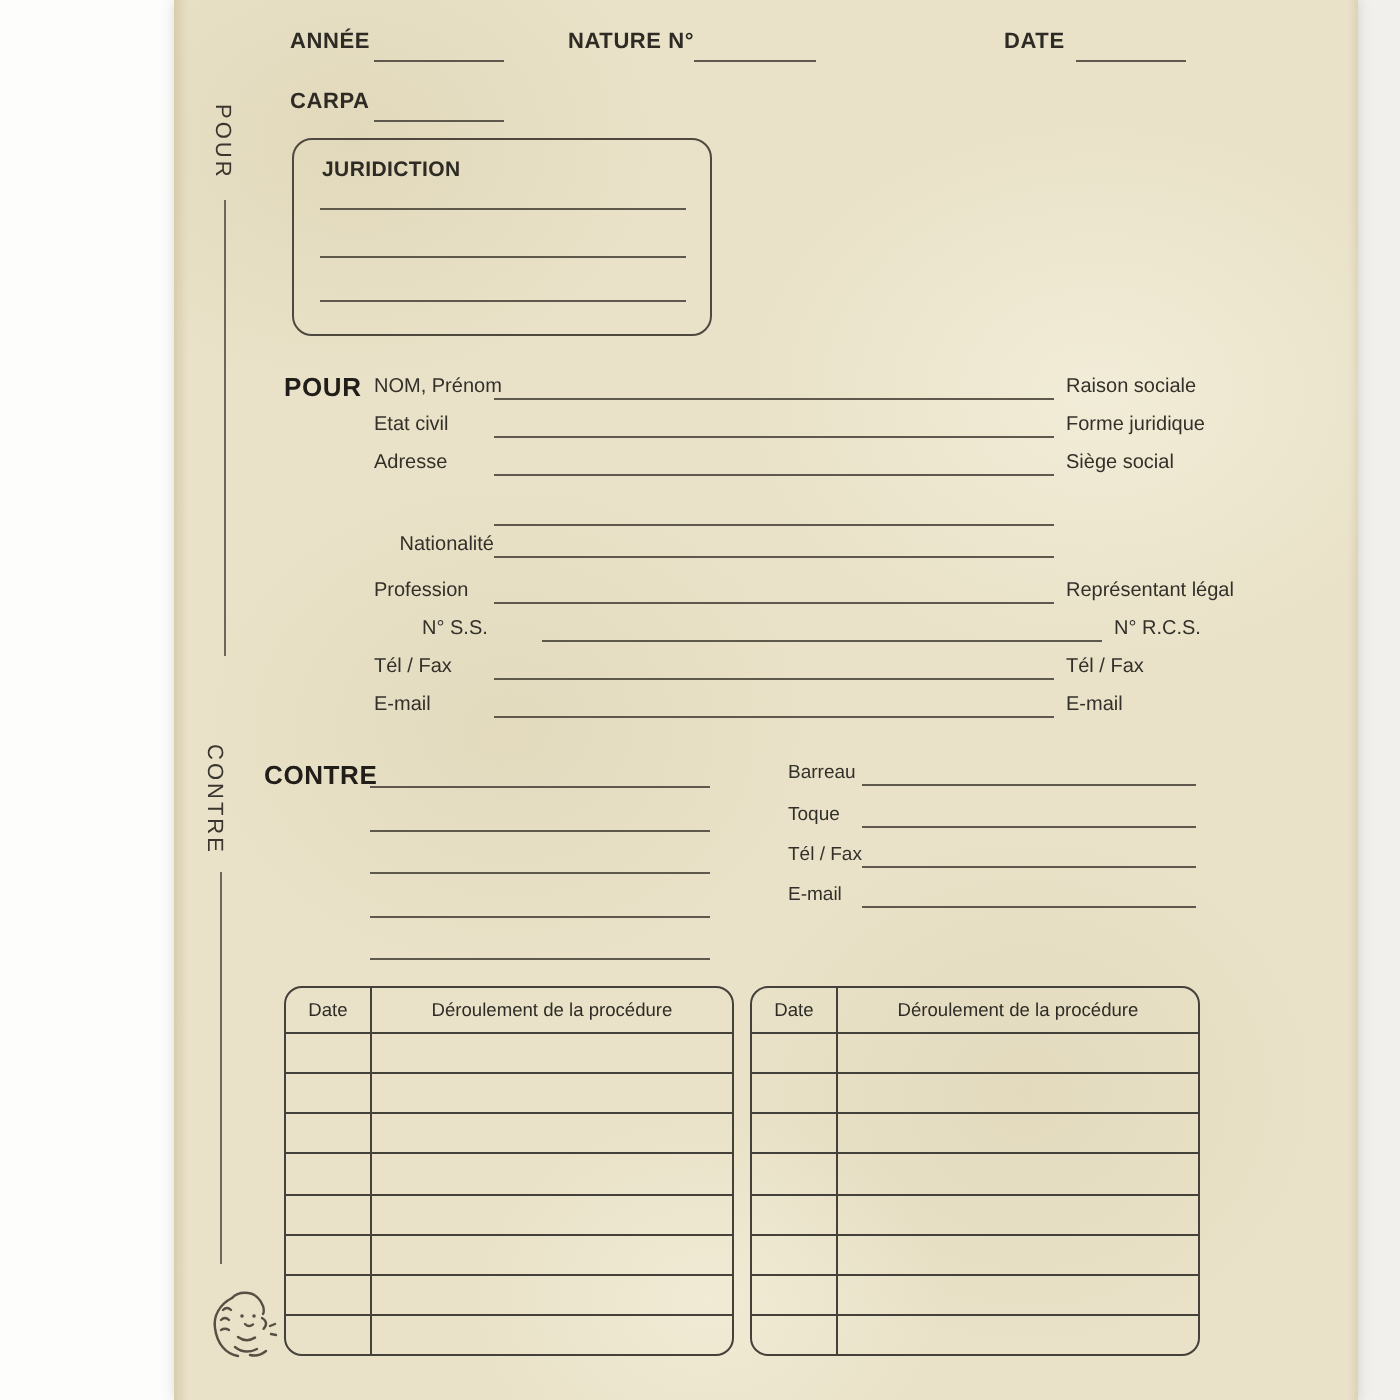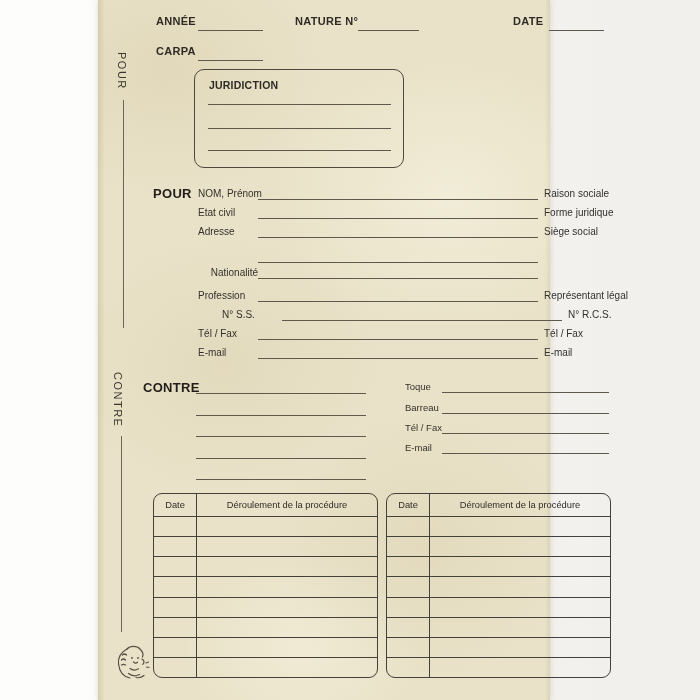--- a/index.html
+++ b/index.html
@@ -3,34 +3,34 @@
 <meta charset="utf-8">
 <style>
   :root{
     --paper:#e9e2c8; --ink-line:#5f594d; --ink-text:#2e2b25;
     --table-border:#44403a; --margin-left:#fdfdfc; --margin-right:#f1f0ed;
   }
   html,body{margin:0;padding:0;}
   body{font-family:"Liberation Sans","DejaVu Sans",sans-serif;background:#fff;}
   .canvas{position:relative;width:700px;height:700px;overflow:hidden;
     background:linear-gradient(90deg,var(--margin-left) 0 85px,var(--margin-right) 613px);}
-  .paper{position:absolute;left:98px;top:0;width:452px;height:700px;
+  .paper{position:absolute;left:87px;top:0;width:592px;height:700px;
     background:
       radial-gradient(240px 190px at 15% 10%, rgba(208,193,155,.28), transparent 65%),
       radial-gradient(300px 230px at 78% 28%, rgba(255,252,240,.40), transparent 60%),
       radial-gradient(260px 210px at 28% 52%, rgba(203,188,148,.20), transparent 60%),
       radial-gradient(250px 220px at 72% 78%, rgba(210,196,160,.26), transparent 60%),
       radial-gradient(200px 160px at 45% 93%, rgba(255,251,238,.35), transparent 60%),
       linear-gradient(90deg, #d8cdae 0, var(--paper) 7px, var(--paper) calc(100% - 5px), #ddd3b6 100%);
     box-shadow:0 0 6px rgba(120,110,80,.25);}
   .toplabel{position:absolute;font-size:11px;font-weight:700;color:var(--ink-text);letter-spacing:.3px;white-space:nowrap;}
   .topline{position:absolute;height:0;border-bottom:1px solid var(--ink-line);}
   .vlabel{position:absolute;writing-mode:vertical-rl;text-orientation:mixed;font-size:11px;color:#3a362e;letter-spacing:1.5px;white-space:nowrap;}
   .vline{position:absolute;width:0;border-left:1px solid #6d6758;}
-  .box{position:absolute;border:1.5px solid #4e483f;border-radius:10px;margin-left:37px;}
+  .box{position:absolute;border:1.5px solid #4e483f;border-radius:10px;}
   .boxlabel{position:absolute;left:14px;top:9px;font-size:10.5px;font-weight:700;color:var(--ink-text);letter-spacing:.2px;white-space:nowrap;}
   .boxline{position:absolute;left:13px;right:12px;height:0;border-bottom:1px solid var(--ink-line);}
   .sectitle{position:absolute;font-size:13px;font-weight:700;color:#211e1a;letter-spacing:.3px;}
   .prow{position:absolute;left:100px;width:420px;height:14px;display:flex;align-items:flex-end;}
   .pl{width:60px;font-size:10px;line-height:13px;color:#33302a;white-space:nowrap;flex:none;}
   .pline{width:280px;height:13px;border-bottom:1px solid var(--ink-line);flex:none;}
   .pr{margin-left:6px;font-size:10px;line-height:13px;color:#33302a;white-space:nowrap;}
   .cll{position:absolute;left:98px;top:373px;width:170px;}
   .cline{height:20.4px;border-bottom:1px solid var(--ink-line);}
   .crr{position:absolute;left:307px;top:373px;width:204px;}
@@ -131,25 +131,25 @@
     <span class="sectitle" style="left:45px;top:380px">CONTRE</span>
     <div class="cll">
         <div class="cline"></div>
         <div class="cline"></div>
         <div class="cline"></div>
         <div class="cline"></div>
         <div class="cline"></div>
       </div>
     <div class="crr">
         <div class="crow">
+          <span class="crl">Barreau</span>
+          <span class="crline"></span>
+        </div>
+        <div class="crow">
           <span class="crl">Toque</span>
-          <span class="crline"></span>
-        </div>
-        <div class="crow">
-          <span class="crl">Barreau</span>
           <span class="crline"></span>
         </div>
         <div class="crow">
           <span class="crl">Tél / Fax</span>
           <span class="crline"></span>
         </div>
         <div class="crow">
           <span class="crl">E-mail</span>
           <span class="crline"></span>
         </div>

